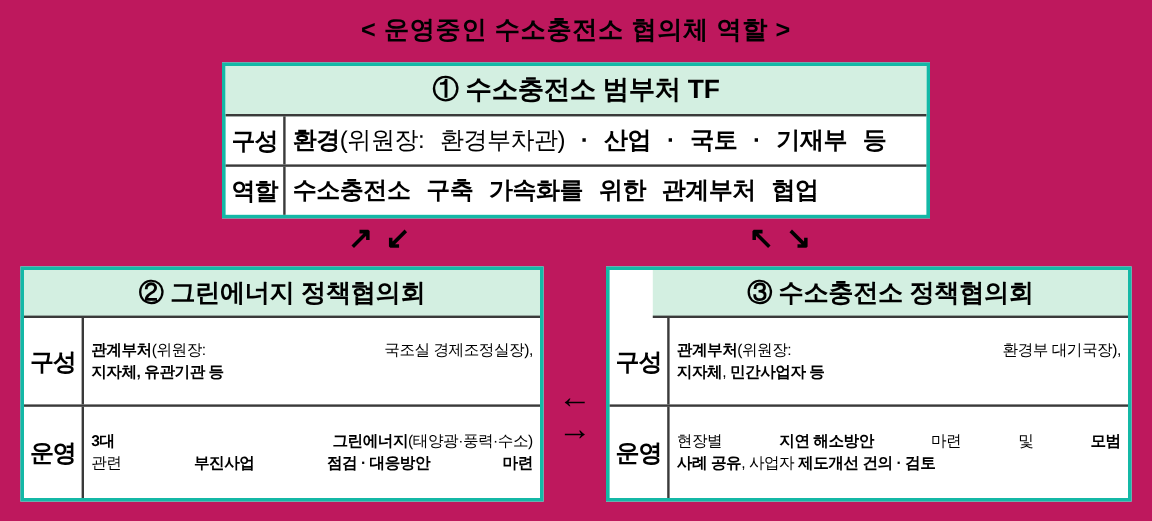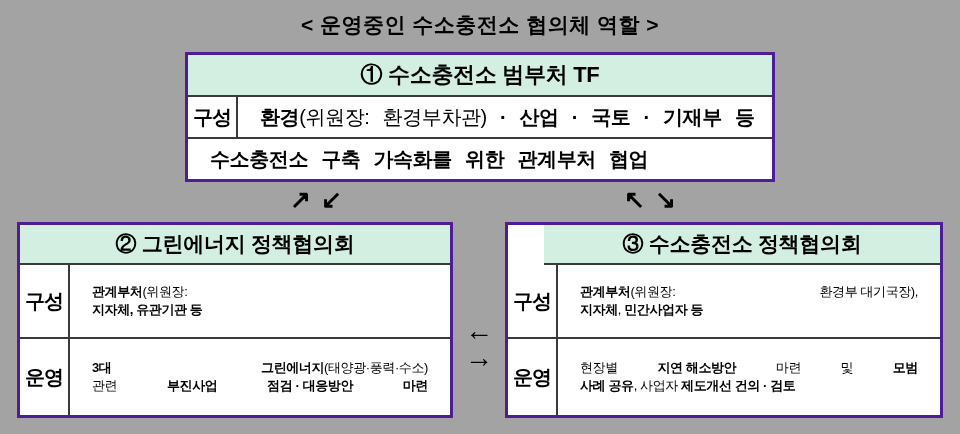--- a/index.html
+++ b/index.html
@@ -1,37 +1,37 @@
 <!DOCTYPE html>
 <html><head>
 <meta charset="utf-8">
 <style>
   * { box-sizing: border-box; margin: 0; padding: 0; }
   html, body { background: #ffffff; }
   .stage {
     position: relative;
     width: 960px;
     height: 434px;
-    background: #a3a3a3;
+    background: #be185d;
     color: #000;
     font-family: "Liberation Sans", sans-serif;
     overflow: hidden;
   }
   .title {
     position: absolute;
     left: 0; top: 11px;
     width: 100%;
     text-align: center;
     font-size: 21px;
     font-weight: bold;
     letter-spacing: 0.5px;
   }
   .tbl {
     position: absolute;
-    border: 3px solid #4c1d95;
+    border: 3px solid #14b8a6;
     background: #fff;
     display: flex;
     flex-direction: column;
   }
   .thead {
     display: flex;
     align-items: center;
     justify-content: center;
     font-weight: bold;
     border-bottom: 2px solid #3a3a3a;
@@ -47,21 +47,21 @@
     font-weight: bold;
     font-size: 20px;
     border-right: 2px solid #3a3a3a;
     letter-spacing: -1px;
   }
   .tcell {
     flex: 1;
     display: flex;
     flex-direction: column;
     justify-content: center;
-    padding: 2px 22px;
+    padding: 2px 6px;
     letter-spacing: -0.4px;
   }
   .tline { line-height: 1.42; white-space: pre-wrap; }
   .tline.just { display: flex; justify-content: space-between; }
   .chunk { white-space: pre; }
   .bd { font-weight: bold; }
   .rg { font-weight: normal; }
 
   
   .tf { left: 185px; top: 52px; width: 590px; height: 130px; }
@@ -109,41 +109,42 @@
 
   <div class="tbl tf">
     <div class="thead" style="background: rgb(211, 239, 225);">① 수소충전소 범부처 TF</div>
     <div class="trow">
       <div class="tlabel">구성</div>
       <div class="tcell">
           <div class="tline"><span class="chunk"><span class="bd">환경</span><span class="rg">(위원장: 환경부차관)</span><span class="bd"> · 산업 · 국토 · 기재부 등</span></span></div>
         </div>
     </div>
     <div class="trow">
+      <div class="tlabel">역할</div>
       <div class="tcell">
           <div class="tline"><span class="chunk"><span class="bd">수소충전소 구축 가속화를 위한 관계부처 협업</span></span></div>
         </div>
     </div>
   </div>
 
   <div class="diag diag-left">
     <span>↗</span>
     <span>↙</span>
   </div>
   <div class="diag diag-right">
     <span>↖</span>
     <span>↘</span>
   </div>
 
   <div class="tbl bottom green">
     <div class="thead" style="background: rgb(211, 239, 225);">② 그린에너지 정책협의회</div>
     <div class="trow row1">
       <div class="tlabel">구성</div>
       <div class="tcell">
-          <div class="tline just"><span class="chunk"><span class="bd">관계부처</span><span class="rg">(위원장:</span></span></div>
+          <div class="tline just"><span class="chunk"><span class="bd">관계부처</span><span class="rg">(위원장:</span></span><span class="chunk"><span class="rg">국조실 경제조정실장),</span></span></div>
           <div class="tline"><span class="chunk"><span class="bd">지자체, 유관기관 등</span></span></div>
         </div>
     </div>
     <div class="trow row2">
       <div class="tlabel">운영</div>
       <div class="tcell">
           <div class="tline just"><span class="chunk"><span class="bd">3대</span></span><span class="chunk"><span class="bd">그린에너지</span><span class="rg">(태양광·풍력·수소)</span></span></div>
           <div class="tline just"><span class="chunk"><span class="rg">관련</span></span><span class="chunk"><span class="bd">부진사업</span></span><span class="chunk"><span class="bd">점검 · 대응방안</span></span><span class="chunk"><span class="bd">마련</span></span></div>
         </div>
     </div>

